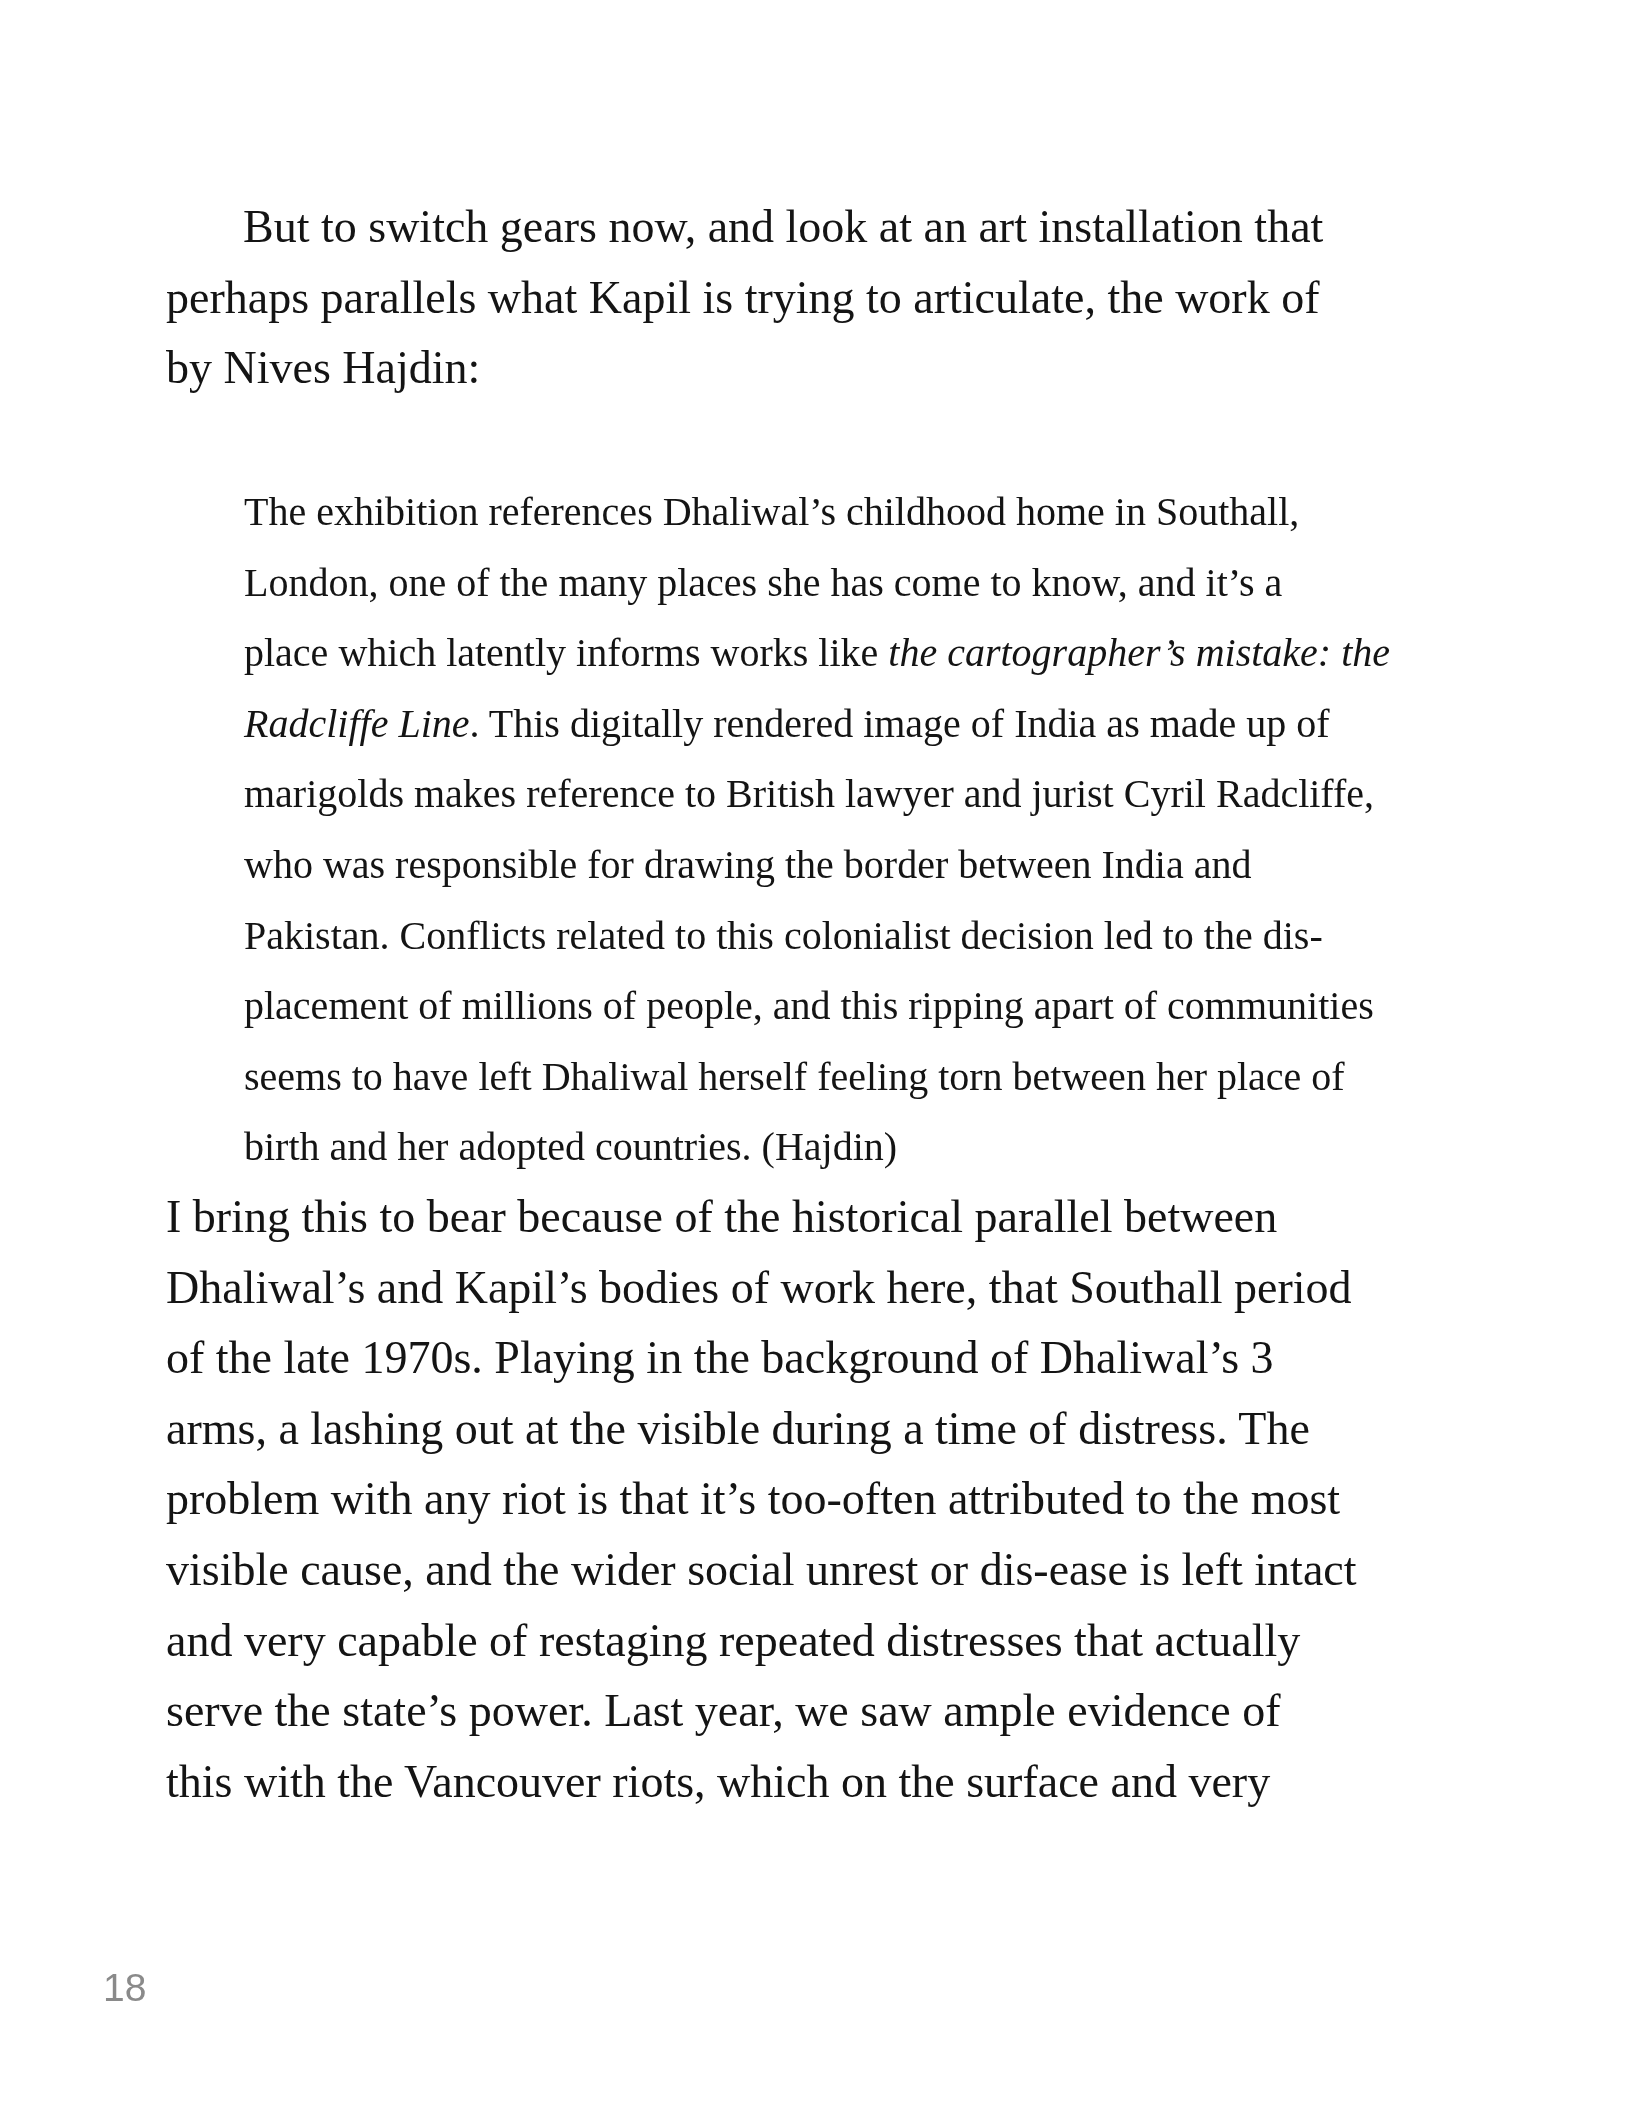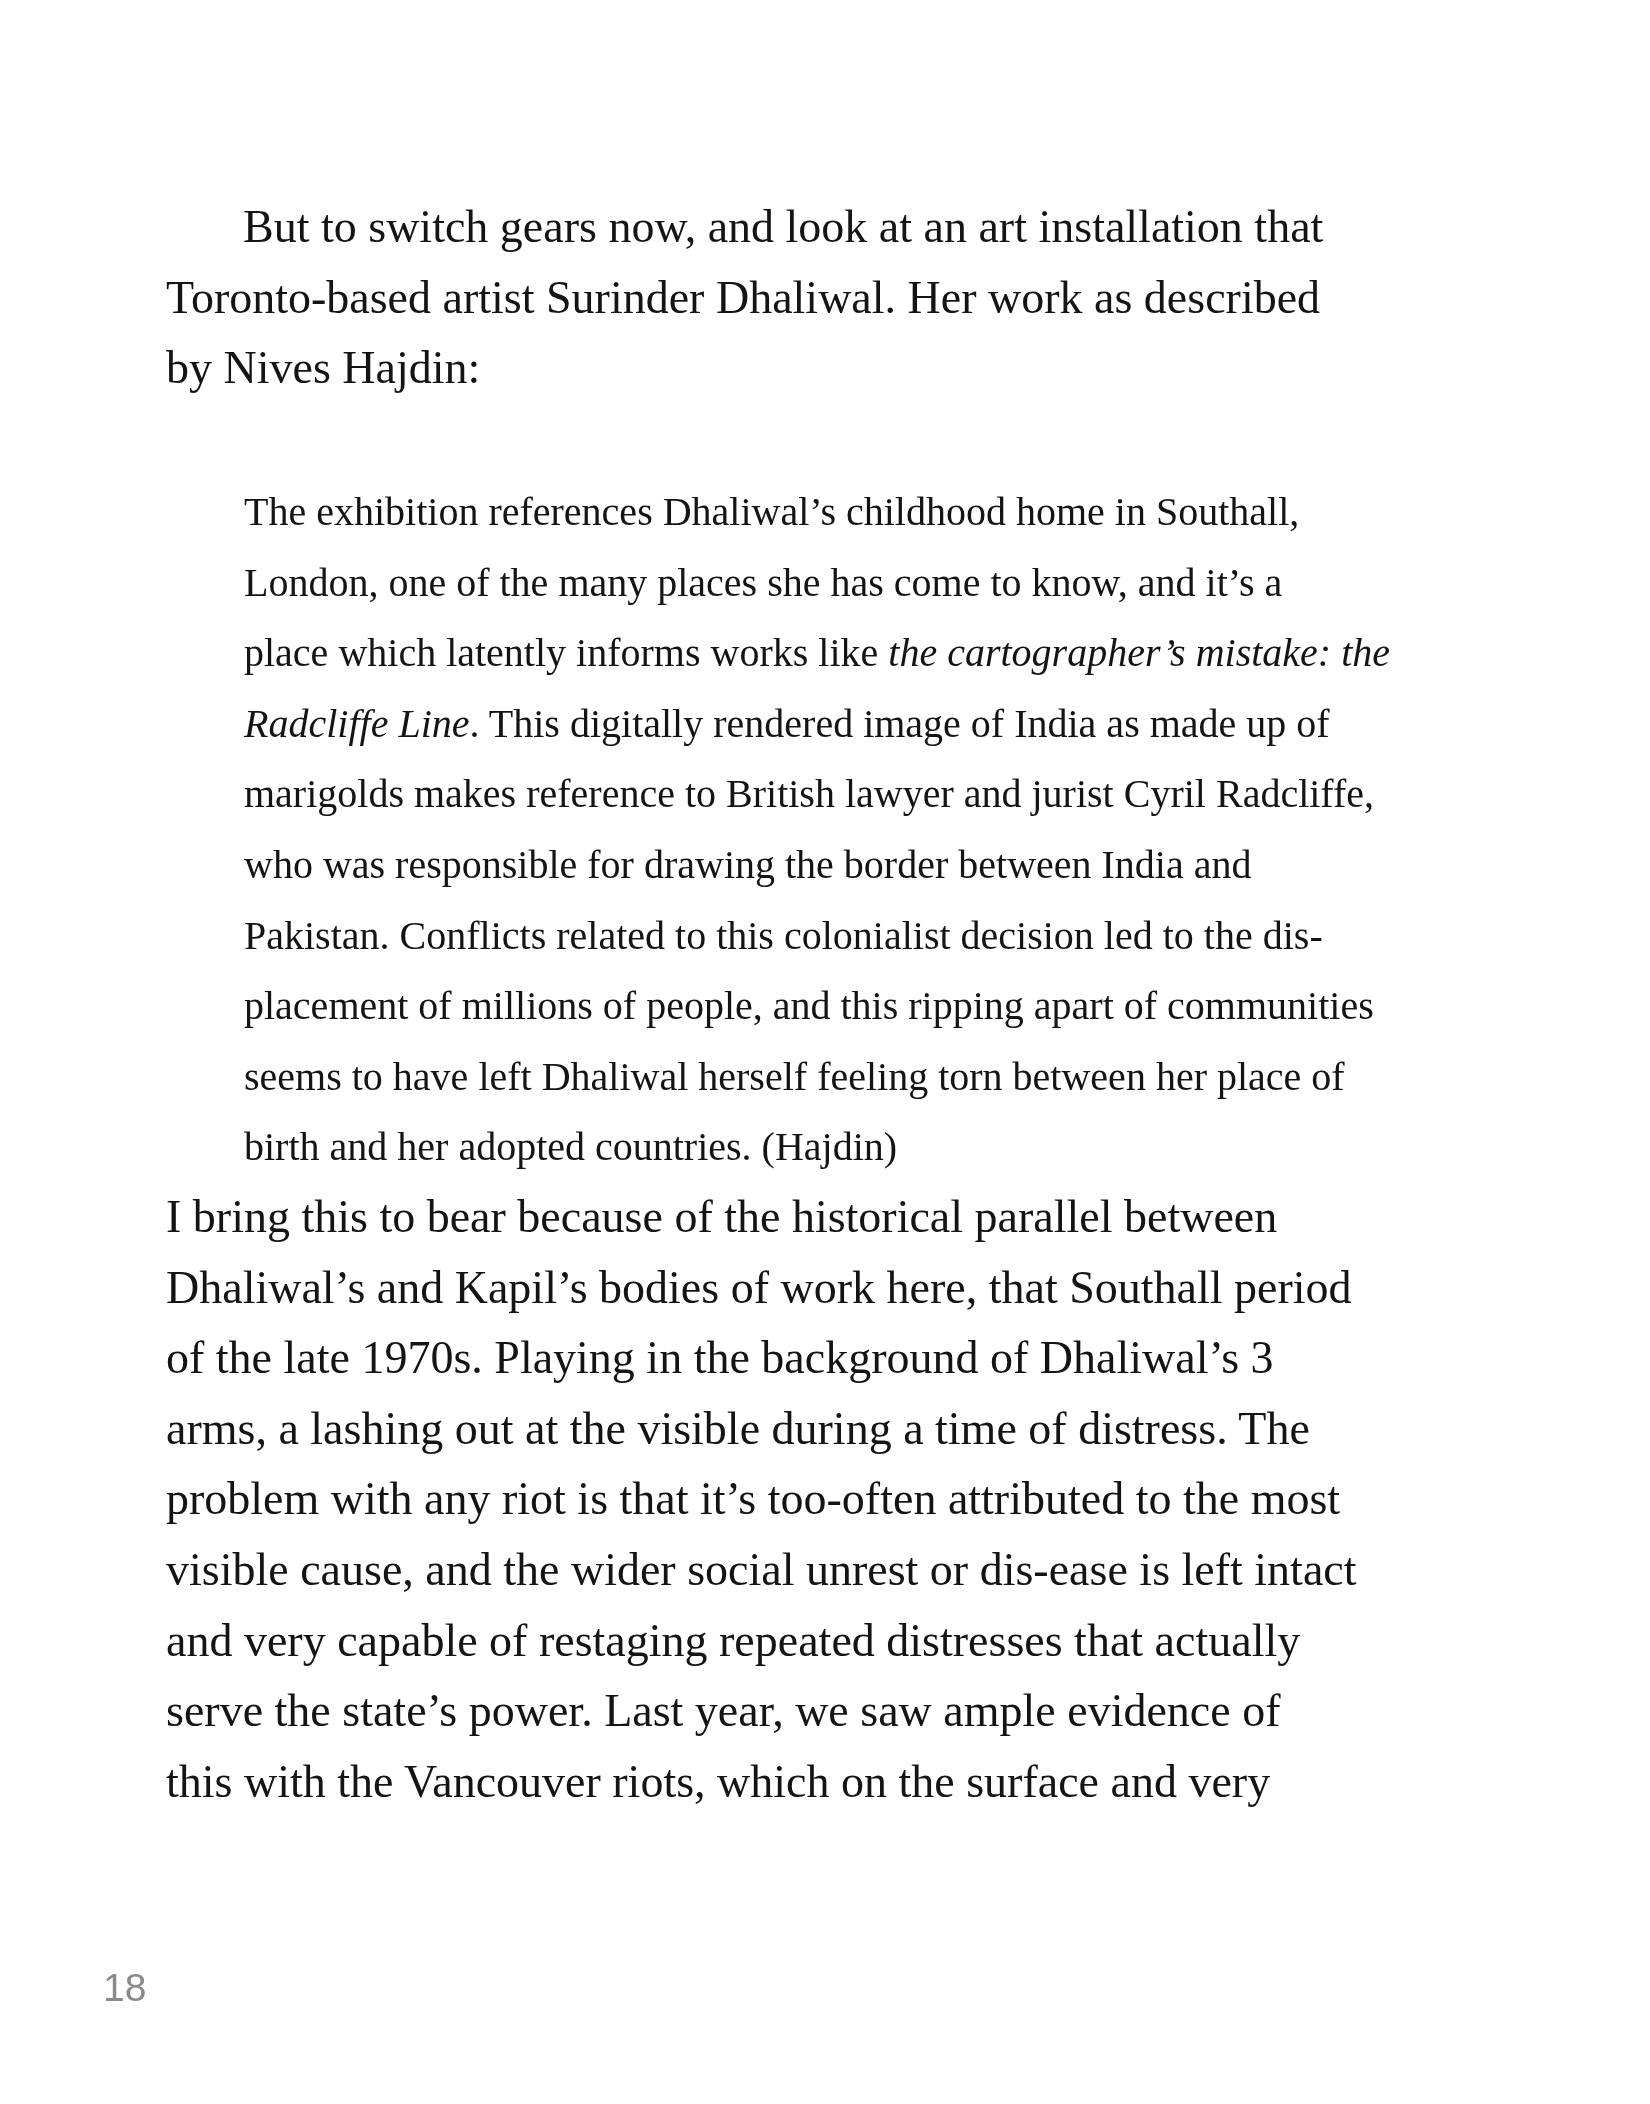--- a/index.html
+++ b/index.html
@@ -58,21 +58,21 @@
   }
   em { }
 </style>
 </head>
 <body>
 
 <div class="page">
 
   <div class="block para para1">
     <span class="line indent">But to switch gears now, and look at an art installation that</span>
-    <span class="line">Toronto-based artist Surinder Dhaliwal. Her work as described</span>
+    <span class="line">perhaps parallels what Kapil is trying to articulate, the work of</span>
     <span class="line">by Nives Hajdin:</span>
   </div>
 
   <div class="block quote">
     <span class="line">The exhibition references Dhaliwal’s childhood home in Southall,</span>
     <span class="line">London, one of the many places she has come to know, and it’s a</span>
     <span class="line"><span>place which latently informs works like </span><em>the cartographer’s mistake: the</em></span>
     <span class="line"><em>Radcliffe Line</em><span>. This digitally rendered image of India as made up of</span></span>
     <span class="line">marigolds makes reference to British lawyer and jurist Cyril Radcliffe,</span>
     <span class="line">who was responsible for drawing the border between India and</span>

